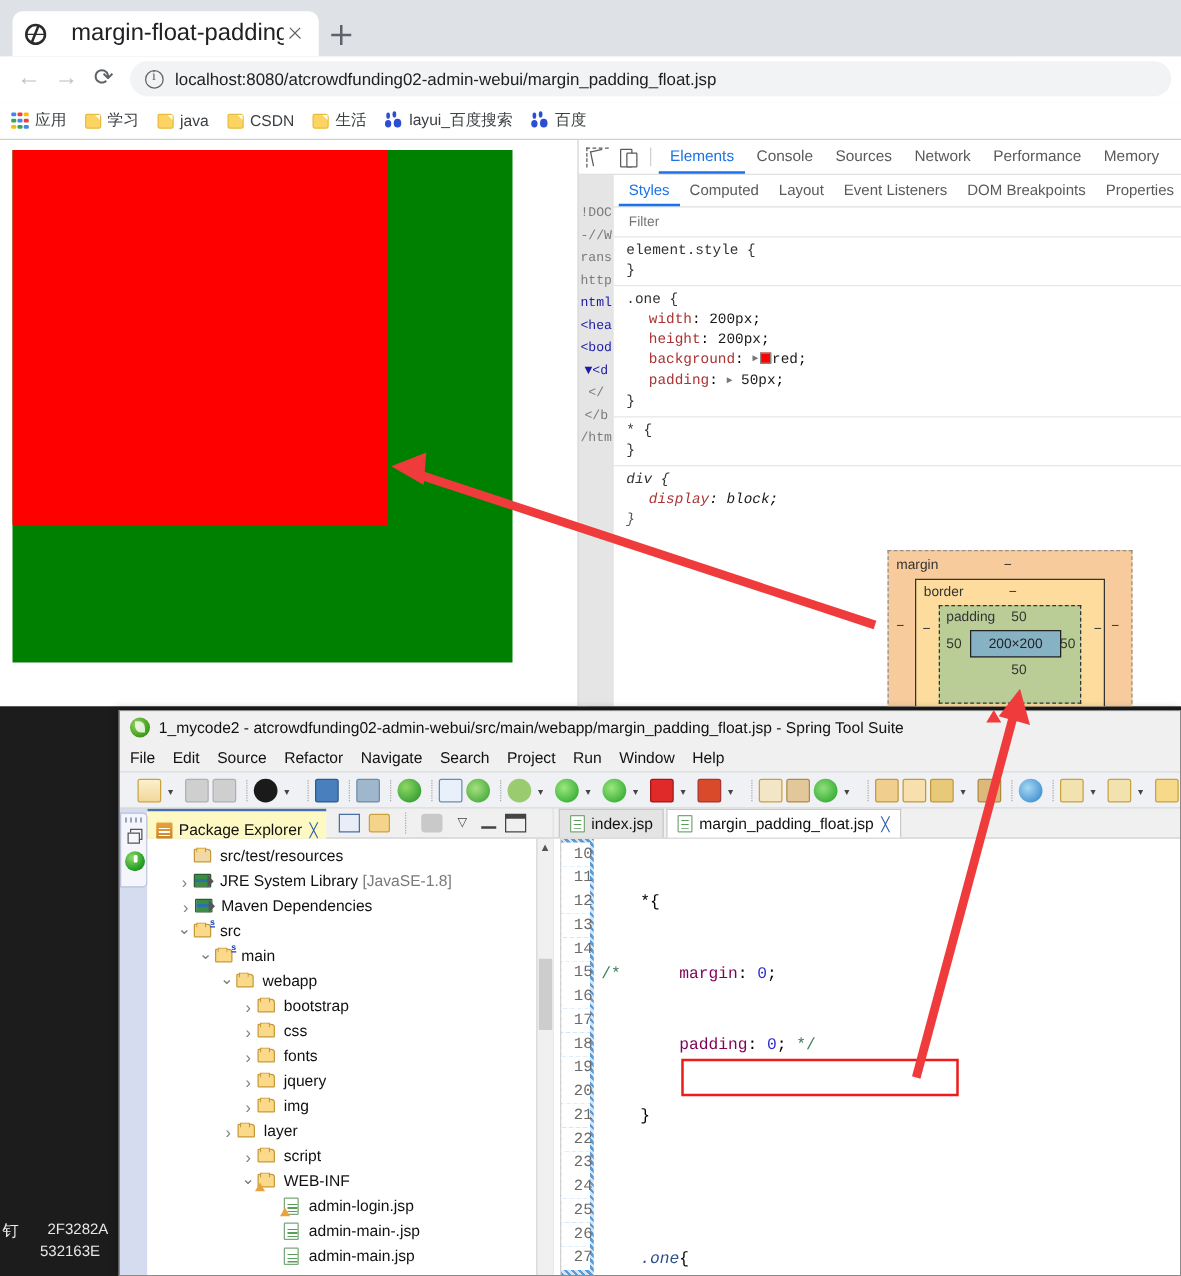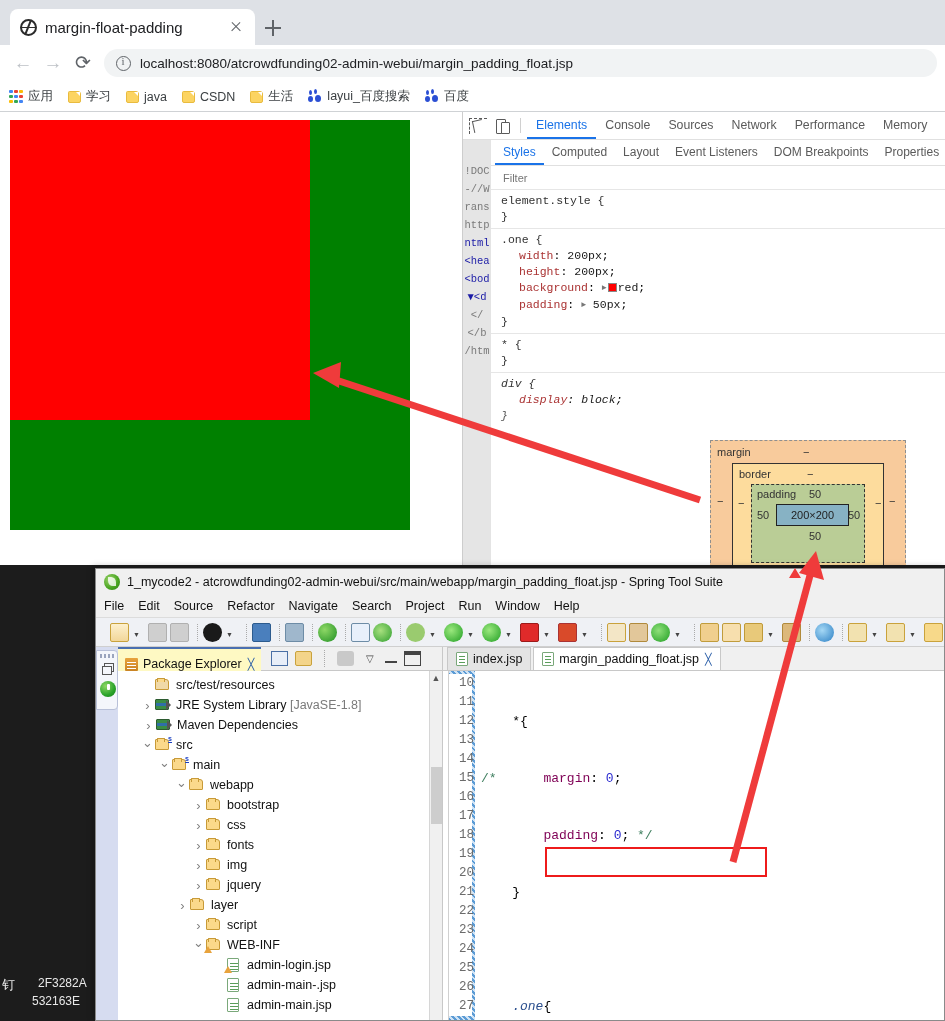--- a/index.html
+++ b/index.html
@@ -30,21 +30,21 @@
     background:#dee1e6; overflow:hidden; }
   #tabstrip { position:relative; height:45px; background:#dee1e6; }
   .tab { position:absolute; left:10px; top:9px; width:245px; height:36px;
     background:#fff; border-radius:8px 8px 0 0; display:flex; align-items:center; padding:0 10px; }
   .tab .favicon { width:17px; height:17px; border-radius:50%; background:#fff;
     border:2px solid #2b2b2b; position:relative; flex:none; }
   .tab .favicon::before { content:""; position:absolute; left:5px; top:-1px; width:1.6px; height:15px;
     background:#2b2b2b; transform:rotate(22deg); }
   .tab .favicon::after { content:""; position:absolute; left:-1px; top:6px; width:15px; height:1.6px;
     background:#2b2b2b; }
-  .tab .tabtitle { margin-left:8px; font-size:15px; color:#202124; white-space:nowrap;
+  .tab .tabtitle { margin-left:20px; font-size:19px; color:#202124; white-space:nowrap;
     overflow:hidden; flex:1; }
   .tab .tabclose { width:18px; height:18px; position:relative; flex:none; cursor:pointer; }
   .tab .tabclose::before, .tab .tabclose::after { content:""; position:absolute; left:3px; top:8px;
     width:12px; height:1.4px; background:#5f6368; }
   .tab .tabclose::before { transform:rotate(45deg); }
   .tab .tabclose::after { transform:rotate(-45deg); }
   #newtab { position:absolute; left:262px; top:17px; width:22px; height:22px; cursor:pointer; }
   #newtab::before, #newtab::after { content:""; position:absolute; background:#5f6368; }
   #newtab::before { left:10px; top:3px; width:1.6px; height:16px; }
   #newtab::after { left:3px; top:10px; width:16px; height:1.6px; }
@@ -623,28 +623,28 @@
           <span class="ticon">
               <span class="fold"></span>
             </span>
           <span class="tlabel">fonts</span>
         </div>
         <div class="trow" style="padding-left:74px">
           <span class="tarrow closed"></span>
           <span class="ticon">
               <span class="fold"></span>
             </span>
+          <span class="tlabel">jquery</span>
+        </div>
+        <div class="trow" style="padding-left:74px">
+          <span class="tarrow closed"></span>
+          <span class="ticon">
+              <span class="fold"></span>
+            </span>
           <span class="tlabel">img</span>
-        </div>
-        <div class="trow" style="padding-left:74px">
-          <span class="tarrow closed"></span>
-          <span class="ticon">
-              <span class="fold"></span>
-            </span>
-          <span class="tlabel">jquery</span>
         </div>
         <div class="trow" style="padding-left:58px">
           <span class="tarrow closed"></span>
           <span class="ticon">
               <span class="fold"></span>
             </span>
           <span class="tlabel">layer</span>
         </div>
         <div class="trow" style="padding-left:74px">
           <span class="tarrow closed"></span>

